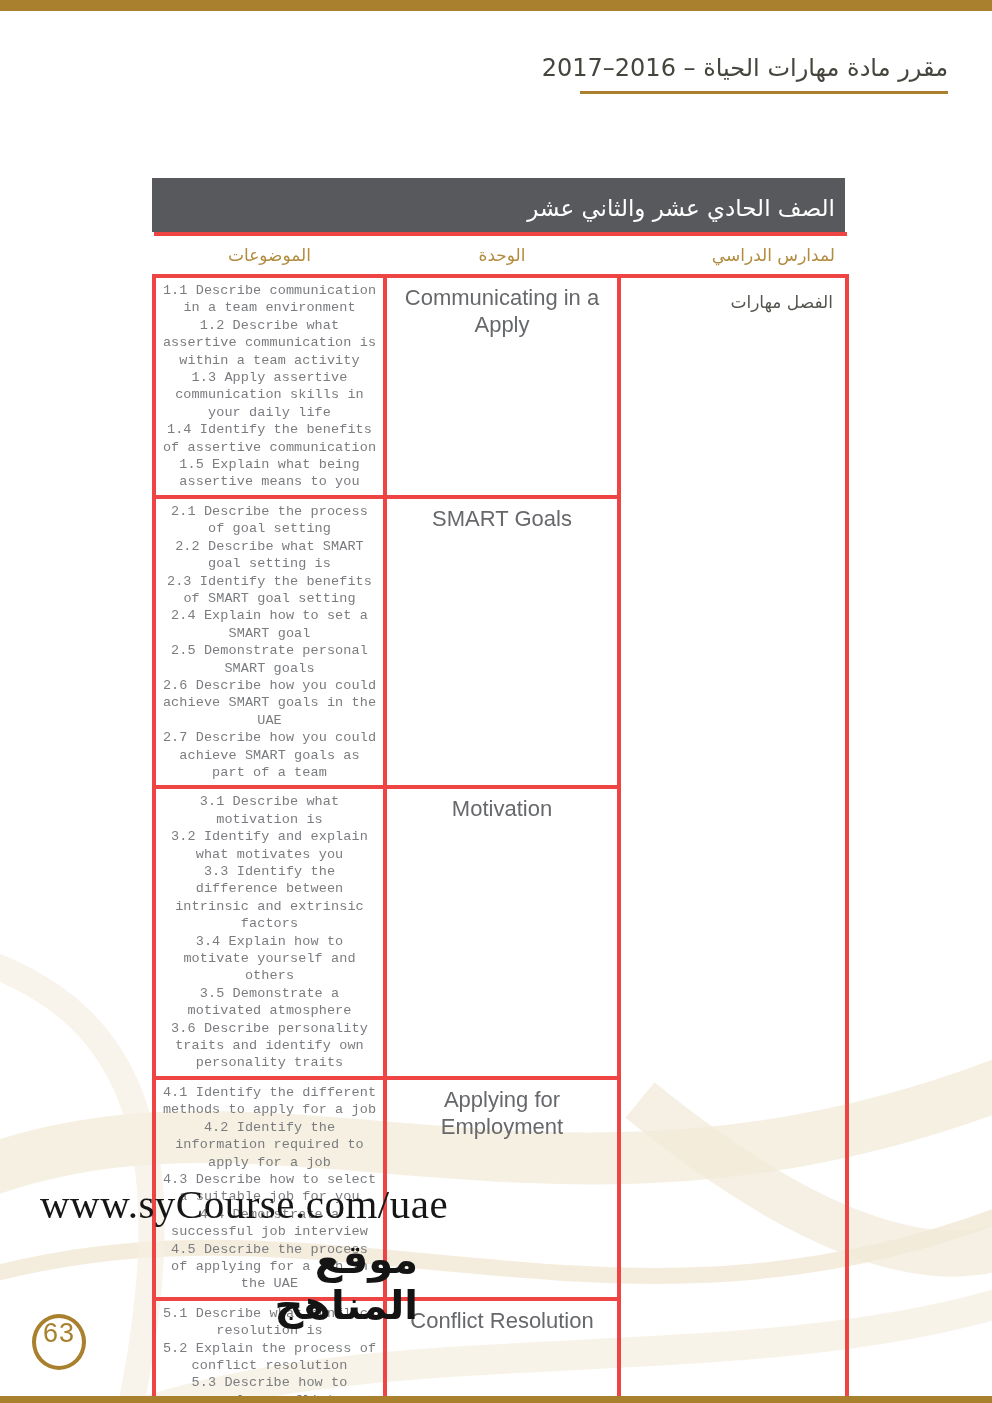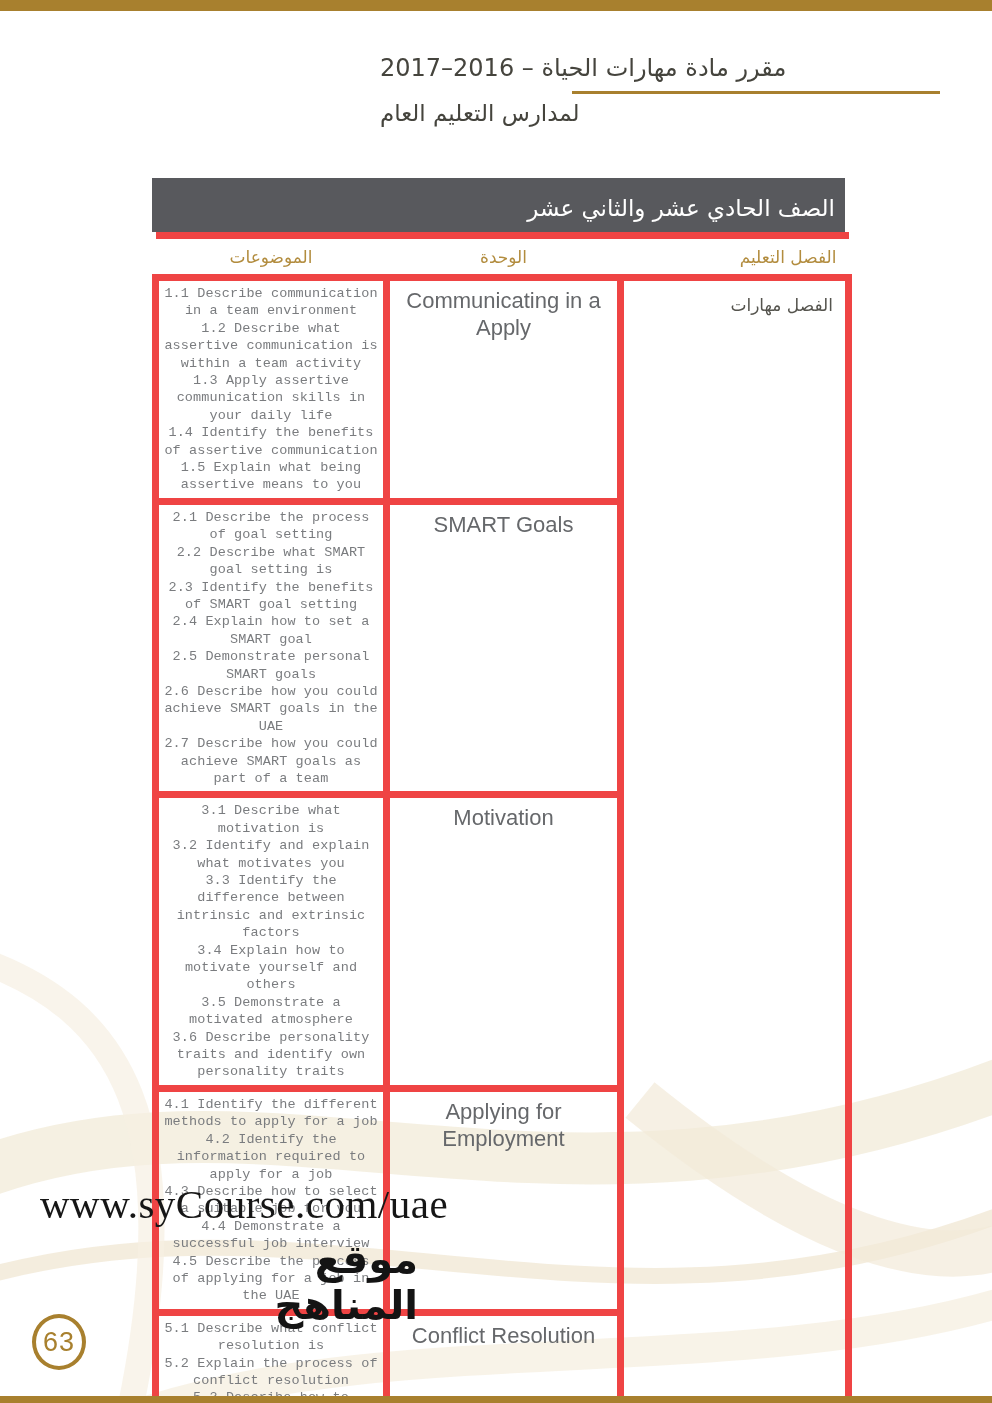--- a/index.html
+++ b/index.html
@@ -5,38 +5,38 @@
   html,body{margin:0;padding:0;}
   body{
     width:992px;height:1403px;position:relative;background:#ffffff;
     font-family:"Liberation Sans",sans-serif;overflow:hidden;
   }
   .layer{position:absolute;left:0;top:0;width:992px;height:1403px;pointer-events:none;}
   .goldbar{position:absolute;left:0;width:992px;background:#A8802E;}
   .goldbar.top{top:0;height:11px;}
   .goldbar.bottom{top:1396px;height:7px;}
 
-  .doc-header{position:absolute;top:54px;right:52px;width:560px;text-align:left;direction:rtl;}
+  .doc-header{position:absolute;top:54px;right:44px;width:560px;text-align:right;direction:rtl;}
   .doc-header .h1{font-family:"DejaVu Sans",sans-serif;font-size:24px;color:#45443d;letter-spacing:0.2px;}
   .doc-header .rule{height:3px;width:368px;background:#A8802E;margin:9px 0 6px auto;margin-left:0;}
   .doc-header .h2{font-family:"DejaVu Sans",sans-serif;font-size:23px;color:#45443d;}
 
   .banner{
     position:absolute;left:152px;top:178px;width:693px;height:54px;box-sizing:border-box;
     background:#58595D;color:#ffffff;direction:rtl;text-align:right;
     font-family:"DejaVu Sans",sans-serif;font-size:23px;
     display:flex;align-items:center;padding:6px 10px 0 10px;
   }
 
   table.curriculum{
     position:absolute;left:152px;top:232px;width:693px;
     border-collapse:collapse;table-layout:fixed;background:transparent;
   }
   table.curriculum td, table.curriculum th{
-    border:7px solid #ef4444;box-sizing:border-box;background:transparent;
+    border:4px solid #ef4444;box-sizing:border-box;background:transparent;
   }
   tr.colhead th{
     height:42px;border-left:none;border-right:none;
     font-family:"DejaVu Sans",sans-serif;font-weight:normal;
     font-size:17px;color:#B28C3E;direction:rtl;
   }
   tr.colhead th.right-pad{text-align:right;padding-left:0;padding-right:12px;}
   td.topics{
     font-size:13.5px;line-height:17.4px;color:#7A7C7F;
     text-align:center;vertical-align:top;padding:4px 3px;white-space:pre-line;
@@ -59,56 +59,55 @@
     letter-spacing:0.5px;
   }
   .wm-ar{
     position:absolute;left:158px;top:1236px;width:260px;
     font-family:"DejaVu Sans",sans-serif;font-weight:bold;font-size:40px;color:#141414;
     direction:rtl;
   }
   .page-circle{
     position:absolute;left:32px;top:1314px;width:54px;height:56px;box-sizing:border-box;
     border:4px solid #A8802E;border-radius:50%;
-    display:flex;align-items:center;justify-content:center;
+    display:flex;justify-content:center;
     color:#A8802E;font-size:27px;letter-spacing:1px;
   }
 </style>
 </head>
 <body>
 
 <svg class="layer" viewBox="0 0 992 1403" xmlns="http://www.w3.org/2000/svg">
   <path d="M -60 1190 C 260 1040, 560 1280, 1060 1060" stroke="#f3ecdb" stroke-width="52" fill="none" opacity="0.8"></path>
   <path d="M -60 1290 C 320 1160, 620 1390, 1060 1190" stroke="#efe6d0" stroke-width="16" fill="none" opacity="0.7"></path>
   <path d="M 640 1100 C 800 1230, 930 1280, 1020 1240" stroke="#f2ead8" stroke-width="46" fill="none" opacity="0.7"></path>
   <path d="M -20 960 C 120 1010, 190 1120, 130 1410" stroke="#f6f0e3" stroke-width="26" fill="none" opacity="0.7"></path>
   <path d="M 150 1410 C 400 1330, 750 1380, 1010 1300" stroke="#f5eede" stroke-width="30" fill="none" opacity="0.7"></path>
 </svg>
 
 <div class="goldbar top"></div>
 
 <div class="doc-header">
   <div class="h1">مقرر مادة مهارات الحياة – 2016–2017</div>
   <div class="rule"></div>
-  <div class="h2">لمدارس التعليم العام</div>
 </div>
 
 <div class="banner">الصف الحادي عشر والثاني عشر</div>
 
 <table class="curriculum">
   <colgroup>
     <col style="width:231px">
       <col style="width:234px">
       <col style="width:228px">
   </colgroup>
   <tbody>
       <tr class="colhead">
     <th>الموضوعات</th>
     <th>الوحدة</th>
-    <th class="right-pad">الفصل التعليم</th>
+    <th class="right-pad">لمدارس الدراسي</th>
   </tr>
   <tr style="height:208px">
     <td class="topics">1.1 Describe communication in a team environment
 1.2 Describe what assertive communication is within a team activity
 1.3 Apply assertive communication skills in your daily life
 1.4 Identify the benefits of assertive communication
 1.5 Explain what being assertive means to you</td>
     <td class="unit">Communicating in a Apply</td>
     <td class="semester" rowspan="5">الفصل مهارات</td>
   </tr>

